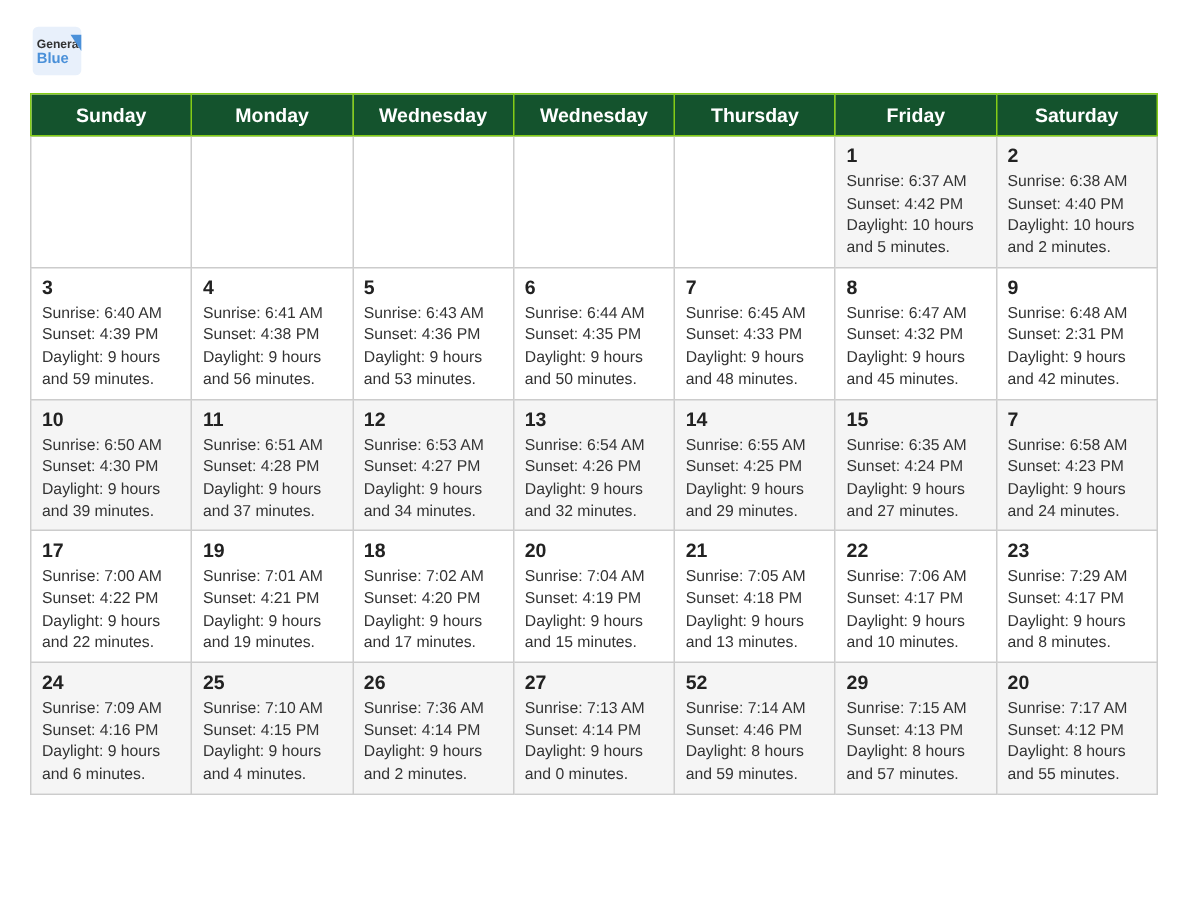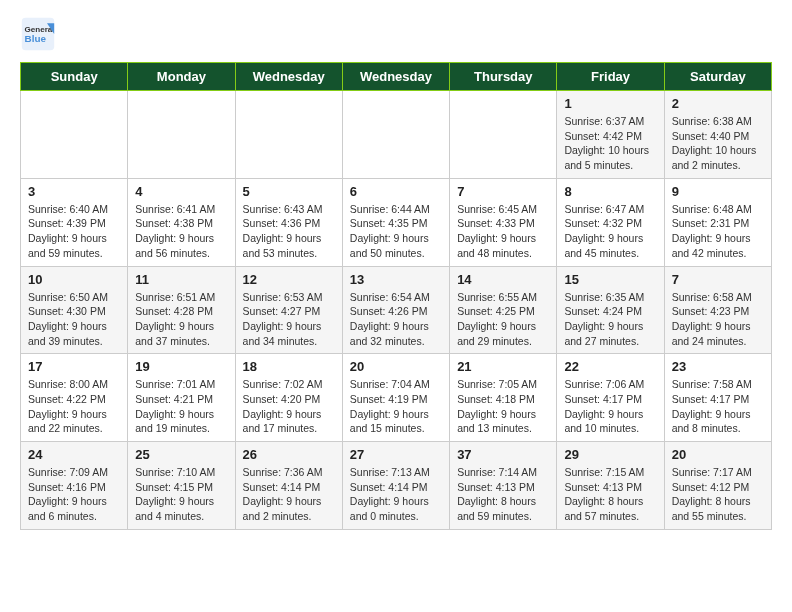--- a/index.html
+++ b/index.html
@@ -172,21 +172,21 @@
           <td>
             <span class="day-num">7</span>
             <div class="day-detail">Sunrise: 6:58 AM
 Sunset: 4:23 PM
 Daylight: 9 hours and 24 minutes.</div>
           </td>
         </tr>
         <tr>
           <td>
             <span class="day-num">17</span>
-            <div class="day-detail">Sunrise: 8:00 AM
+            <div class="day-detail">Sunrise: 7:00 AM
 Sunset: 4:22 PM
 Daylight: 9 hours and 22 minutes.</div>
           </td>
           <td>
             <span class="day-num">19</span>
             <div class="day-detail">Sunrise: 7:01 AM
 Sunset: 4:21 PM
 Daylight: 9 hours and 19 minutes.</div>
           </td>
           <td>
@@ -208,21 +208,21 @@
 Daylight: 9 hours and 13 minutes.</div>
           </td>
           <td>
             <span class="day-num">22</span>
             <div class="day-detail">Sunrise: 7:06 AM
 Sunset: 4:17 PM
 Daylight: 9 hours and 10 minutes.</div>
           </td>
           <td>
             <span class="day-num">23</span>
-            <div class="day-detail">Sunrise: 7:58 AM
+            <div class="day-detail">Sunrise: 7:29 AM
 Sunset: 4:17 PM
 Daylight: 9 hours and 8 minutes.</div>
           </td>
         </tr>
         <tr>
           <td>
             <span class="day-num">24</span>
             <div class="day-detail">Sunrise: 7:09 AM
 Sunset: 4:16 PM
 Daylight: 9 hours and 6 minutes.</div>
@@ -239,23 +239,23 @@
 Sunset: 4:14 PM
 Daylight: 9 hours and 2 minutes.</div>
           </td>
           <td>
             <span class="day-num">27</span>
             <div class="day-detail">Sunrise: 7:13 AM
 Sunset: 4:14 PM
 Daylight: 9 hours and 0 minutes.</div>
           </td>
           <td>
-            <span class="day-num">37</span>
+            <span class="day-num">52</span>
             <div class="day-detail">Sunrise: 7:14 AM
-Sunset: 4:13 PM
+Sunset: 4:46 PM
 Daylight: 8 hours and 59 minutes.</div>
           </td>
           <td>
             <span class="day-num">29</span>
             <div class="day-detail">Sunrise: 7:15 AM
 Sunset: 4:13 PM
 Daylight: 8 hours and 57 minutes.</div>
           </td>
           <td>
             <span class="day-num">20</span>

